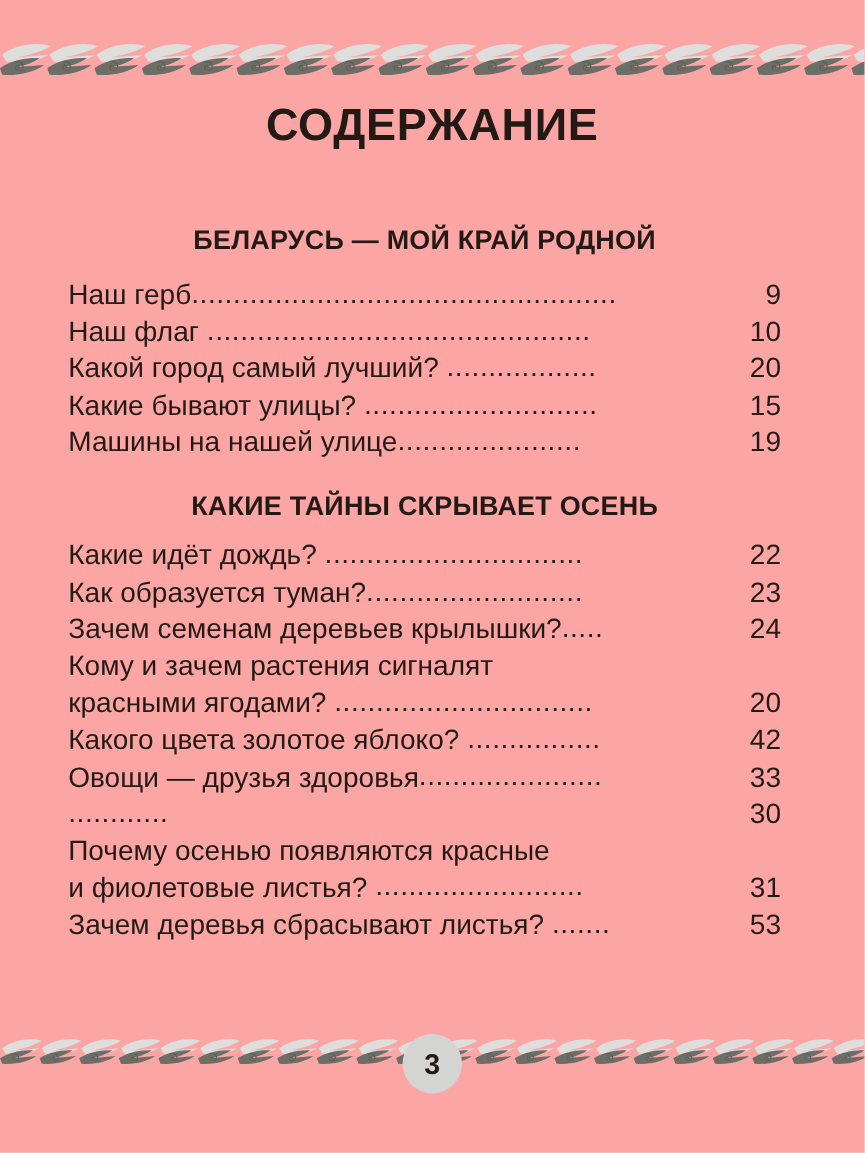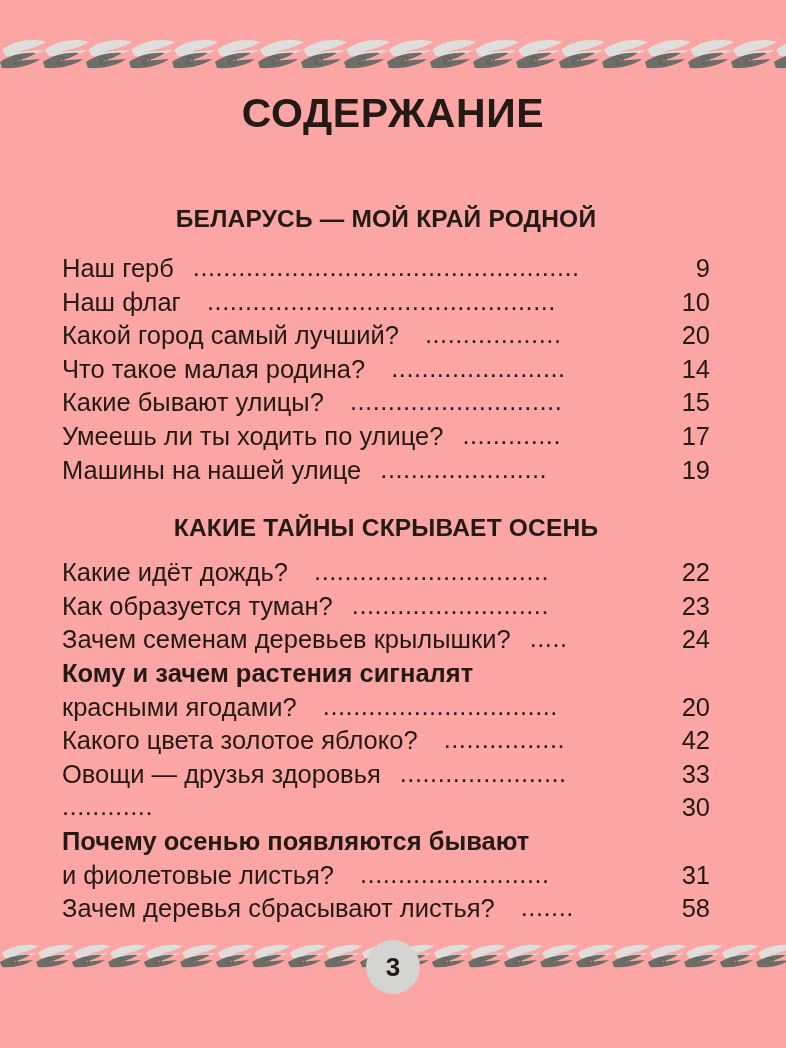--- a/index.html
+++ b/index.html
@@ -81,21 +81,20 @@
     display: block;
     font-size: 25.5px;
     line-height: 33.6px;
     color: #231a15;
     white-space: nowrap;
   }
   .toc-row {
     display: flex;
     align-items: baseline;
     width: 100%;
-    gap: 19px;
   }
   .toc-label {
     flex: 0 0 auto;
     white-space: pre;
   }
   .toc-leader {
     flex: 1 1 auto;
     overflow: hidden;
     white-space: nowrap;
     letter-spacing: 0.5px;
@@ -106,21 +105,20 @@
   .toc-page {
     flex: 0 0 auto;
     text-align: right;
     min-width: 36px;
     padding-left: 2px;
   }
   
   .toc-contline {
     display: block;
     white-space: pre;
-    font-weight: bold;
   }
 
   
   .page-badge {
     position: absolute;
     left: 50%;
     top: 940px;
     transform: translateX(-50%);
     width: 54px;
     height: 54px;
@@ -197,41 +195,27 @@
     </div>
     <div class="toc-entry">
       <div class="toc-row">
         <span class="toc-label">Какой город самый лучший? </span>
         <span class="toc-leader">..................</span>
         <span class="toc-page">20</span>
       </div>
     </div>
     <div class="toc-entry">
       <div class="toc-row">
-        <span class="toc-label">Что такое малая родина? </span>
-        <span class="toc-leader">.......................</span>
-        <span class="toc-page">14</span>
-      </div>
-    </div>
-    <div class="toc-entry">
-      <div class="toc-row">
         <span class="toc-label">Какие бывают улицы? </span>
         <span class="toc-leader">............................</span>
         <span class="toc-page">15</span>
       </div>
     </div>
     <div class="toc-entry">
       <div class="toc-row">
-        <span class="toc-label">Умеешь ли ты ходить по улице?</span>
-        <span class="toc-leader">.............</span>
-        <span class="toc-page">17</span>
-      </div>
-    </div>
-    <div class="toc-entry">
-      <div class="toc-row">
         <span class="toc-label">Машины на нашей улице</span>
         <span class="toc-leader">......................</span>
         <span class="toc-page">19</span>
       </div>
     </div>
 
     <div class="section-heading" id="section-1-heading">КАКИЕ ТАЙНЫ СКРЫВАЕТ ОСЕНЬ</div>
 
     <div class="toc-entry">
       <div class="toc-row">
@@ -276,32 +260,32 @@
         <span class="toc-page">33</span>
       </div>
     </div>
     <div class="toc-entry">
       <div class="toc-row">
         <span class="toc-leader">............</span>
         <span class="toc-page">30</span>
       </div>
     </div>
     <div class="toc-entry">
-      <span class="toc-contline">Почему осенью появляются бывают</span>
+      <span class="toc-contline">Почему осенью появляются красные</span>
       <div class="toc-row">
         <span class="toc-label">и фиолетовые листья? </span>
         <span class="toc-leader">.........................</span>
         <span class="toc-page">31</span>
       </div>
     </div>
     <div class="toc-entry">
       <div class="toc-row">
         <span class="toc-label">Зачем деревья сбрасывают листья? </span>
         <span class="toc-leader">.......</span>
-        <span class="toc-page">58</span>
+        <span class="toc-page">53</span>
       </div>
     </div>
 
   </div>
 
   <div class="ornament-band" id="bottom-ornament">
     <svg width="786" height="34" viewBox="0 0 786 34" xmlns="http://www.w3.org/2000/svg" aria-hidden="true">
       <defs>
         <g id="orn-unit-bottom">
           <path d="M2 11 C 12 3, 28 1, 38 4 C 31 9, 21 11, 13 13 L 36 11 C 29 15, 18 17, 5 16 Z" fill="#dededc"></path>

